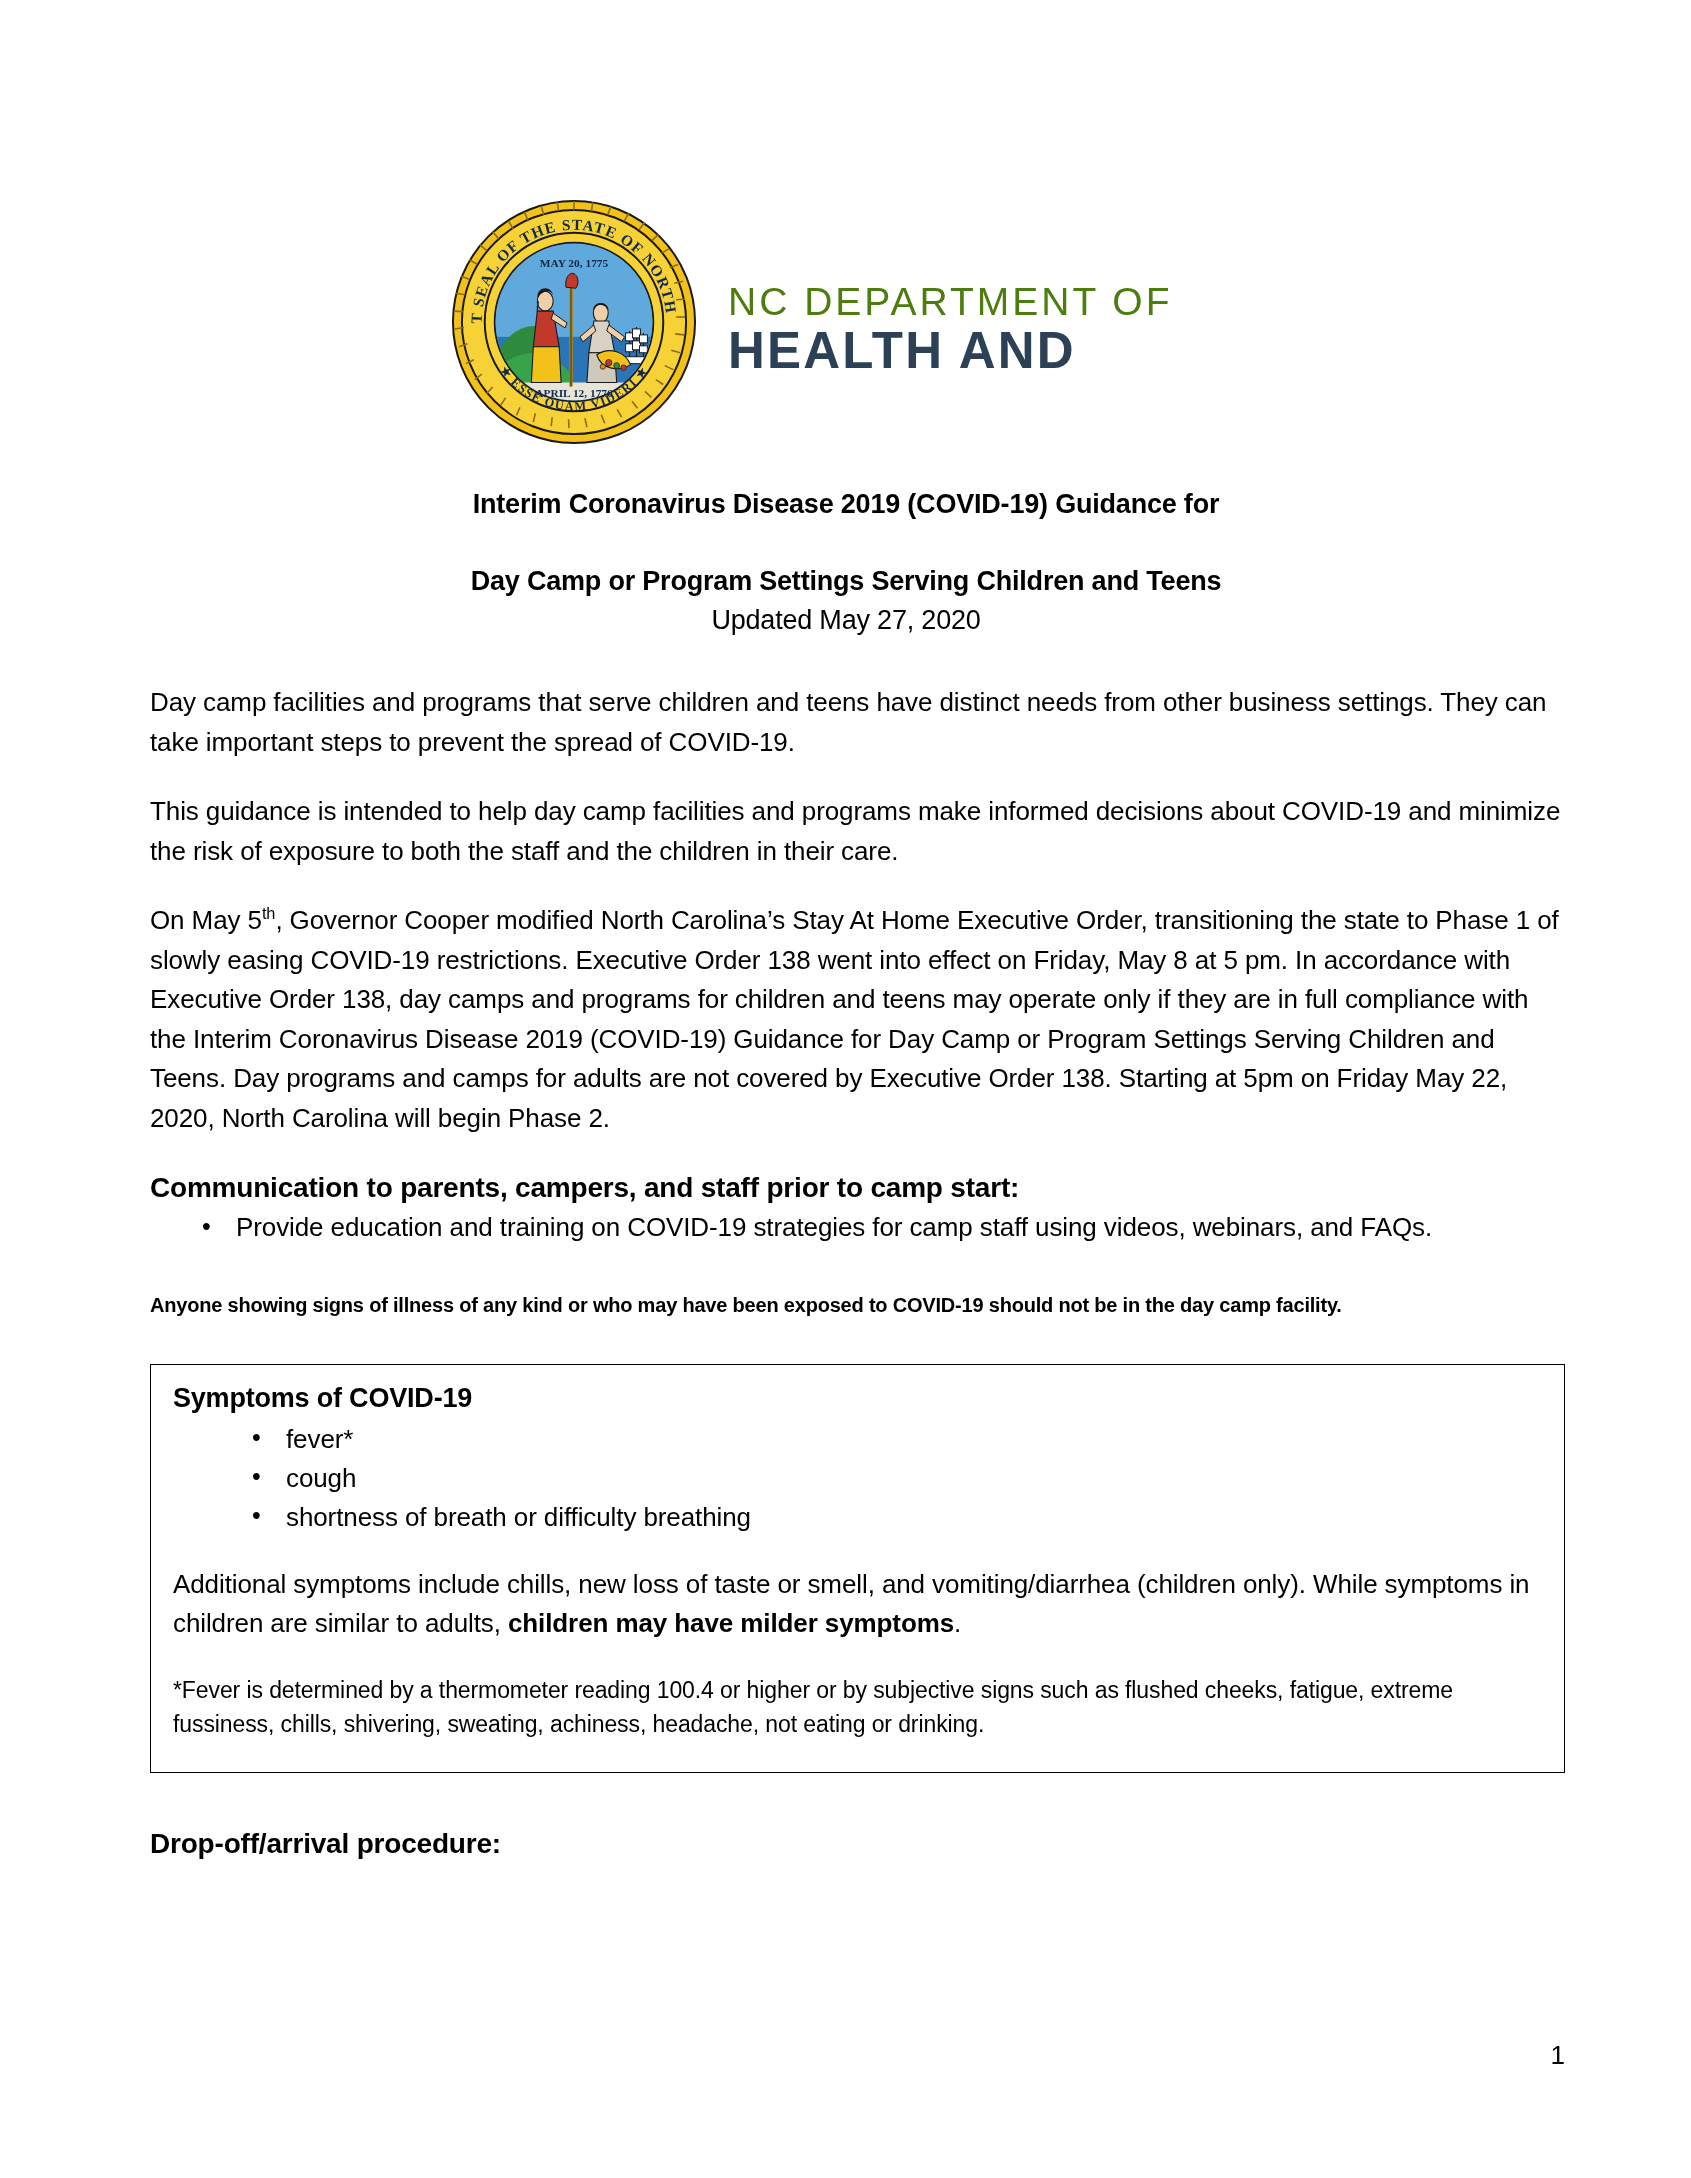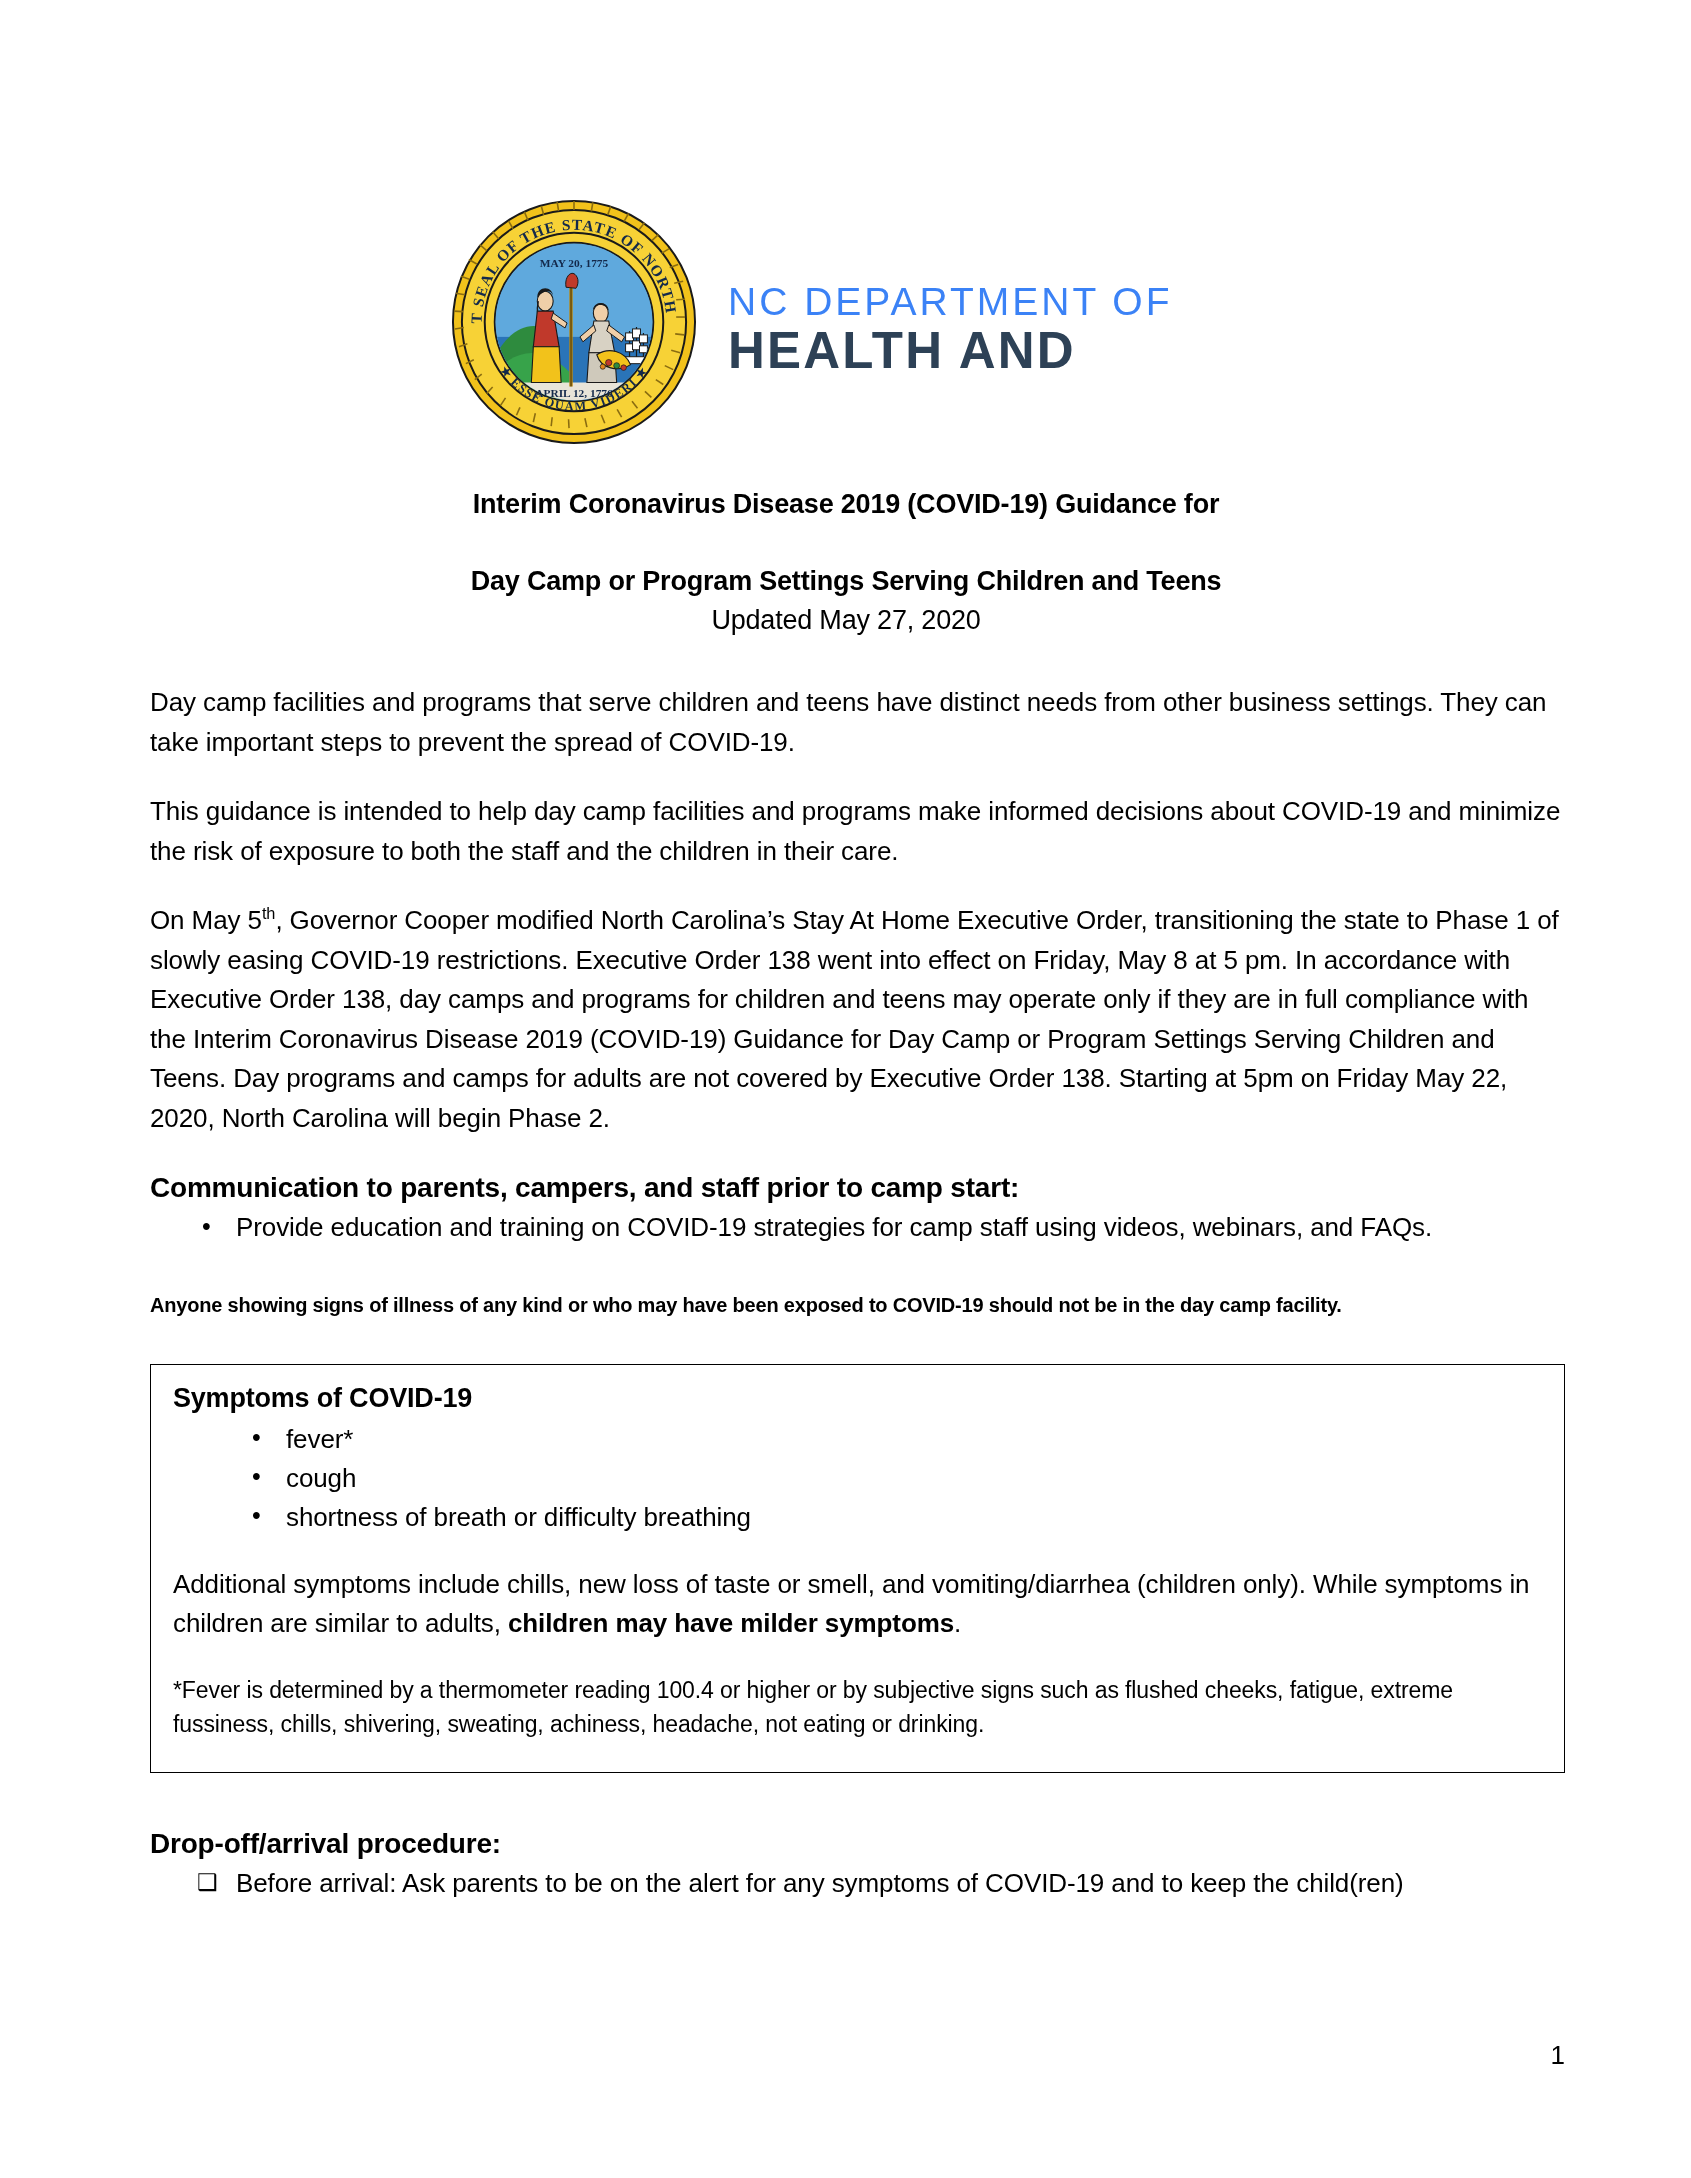--- a/index.html
+++ b/index.html
@@ -41,21 +41,21 @@
   .seal-wrap svg { display: block; }
 
   .logo-text {
     margin-left: 30px;
     padding-top: 14px;
   }
   .logo-line1 {
     font-family: "Liberation Sans", sans-serif;
     font-size: 39px;
     letter-spacing: 3px;
-    color: #3b82f6;
+    color: #4d7c0f;
     font-weight: 400;
     line-height: 1.12;
     white-space: nowrap;
   }
   .logo-line2, .logo-line3 {
     font-family: "Liberation Sans", sans-serif;
     font-size: 51px;
     letter-spacing: 2.2px;
     color: #2d4156;
     font-weight: 700;
@@ -375,20 +375,17 @@
       <ul class="box-list">
         <li>fever*</li>
         <li>cough</li>
         <li>shortness of breath or difficulty breathing</li>
       </ul>
       <p class="box-para"><span>Additional symptoms include chills, new loss of taste or smell, and vomiting/diarrhea (children only). While symptoms in children are similar to adults, </span><span class="bold-inline">children may have milder symptoms</span><span>.</span></p>
       <p class="box-foot">*Fever is determined by a thermometer reading 100.4 or higher or by subjective signs such as flushed cheeks, fatigue, extreme fussiness, chills, shivering, sweating, achiness, headache, not eating or drinking.</p>
     </div>
 
     <h2 class="section-head2">Drop-off/arrival procedure:</h2>
-    <ul class="box-check">
-      <li>Before arrival: Ask parents to be on the alert for any symptoms of COVID-19 and to keep the child(ren)</li>
-    </ul>
   </div>
 
   <div class="page-number">1</div>
 </div>
 
 
 </body></html>

